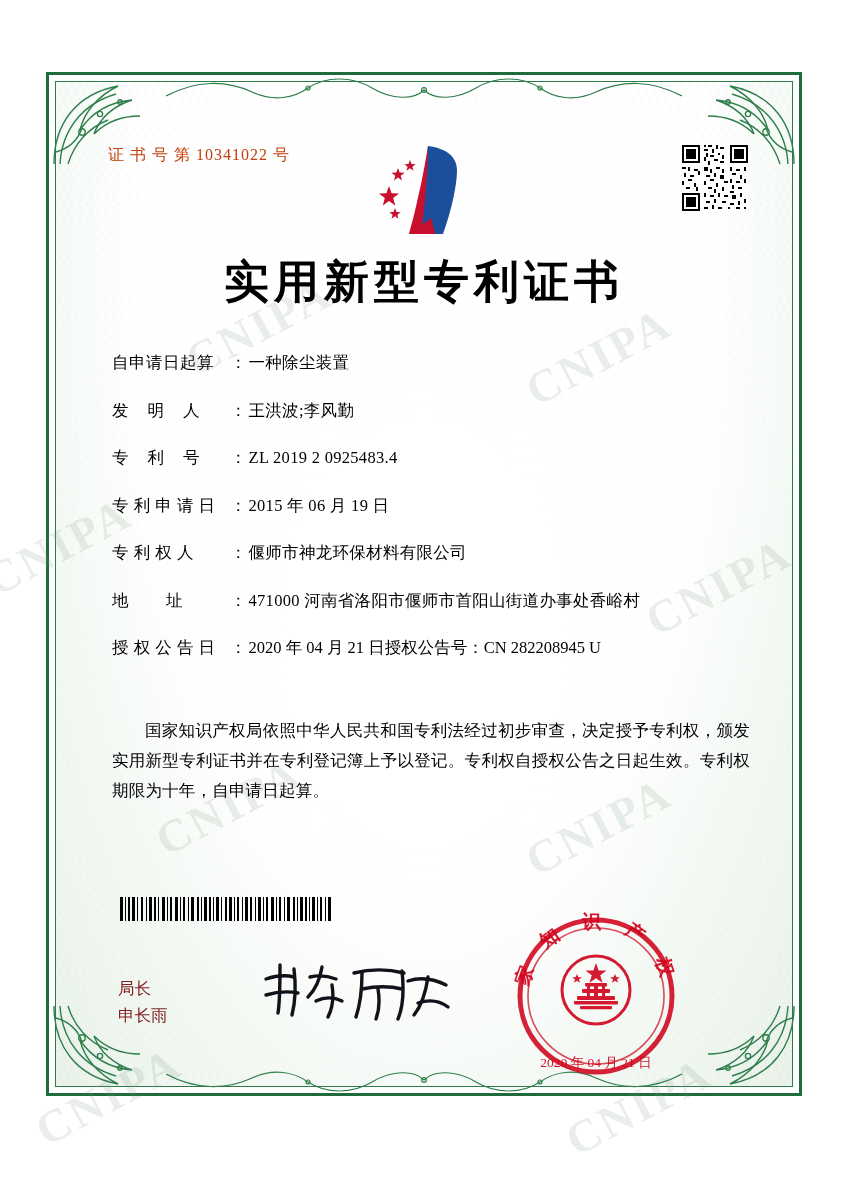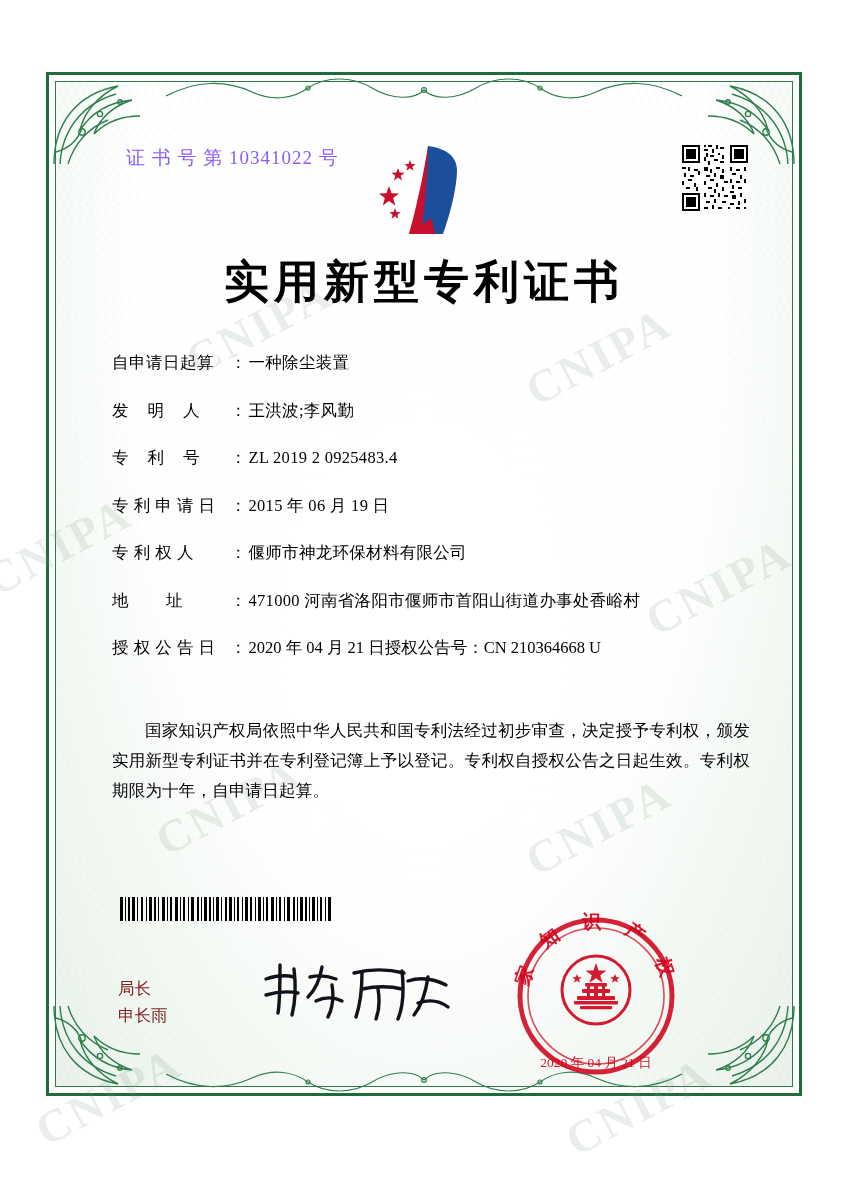--- a/index.html
+++ b/index.html
@@ -99,24 +99,24 @@
   .wm.c { left: -20px; top: 520px; font-size: 46px; transform: rotate(-28deg); }
   .wm.d { left: 640px; top: 560px; font-size: 46px; transform: rotate(-28deg); }
   .wm.e { left: 150px; top: 780px; font-size: 46px; transform: rotate(-28deg); }
   .wm.f { left: 520px; top: 800px; font-size: 46px; transform: rotate(-28deg); }
   .wm.g { left: 30px;  top: 1070px; font-size: 46px; transform: rotate(-28deg); }
   .wm.h { left: 560px; top: 1080px; font-size: 46px; transform: rotate(-28deg); }
 
   
   .cert-no {
     position: absolute;
-    left: 126px;
+    left: 108px;
     top: 145px;
-    font-size: 19px;
-    color: #8b5cf6;
+    font-size: 16px;
+    color: #c2410c;
     letter-spacing: 1px;
     font-family: "Liberation Serif", serif;
   }
   .logo {
     position: absolute;
     left: 365px;
     top: 140px;
     width: 130px;
     height: 100px;
   }
@@ -461,21 +461,21 @@
       <span class="field-value">471000 河南省洛阳市偃师市首阳山街道办事处香峪村</span>
     </div>
 
     <div class="field-row">
       <span class="field-label">授 权 公 告 日</span>
       <span class="field-colon">：</span>
       <span class="row-inline">
         <span>2020 年 04 月 21 日</span>
         <span class="inline-label2">授权公告号</span>
         <span>：</span>
-        <span>CN 210364668 U</span>
+        <span>CN 282208945 U</span>
       </span>
     </div>
 
   </div>
 
   <div class="para p1">国家知识产权局依照中华人民共和国专利法经过初步审查，决定授予专利权，颁发实用新型专利证书并在专利登记簿上予以登记。专利权自授权公告之日起生效。专利权期限为十年，自申请日起算。</div>
 
   <div class="barcode">
     <svg viewBox="0 0 214 24" preserveAspectRatio="none" shape-rendering="crispEdges">
       <g fill="#000">

